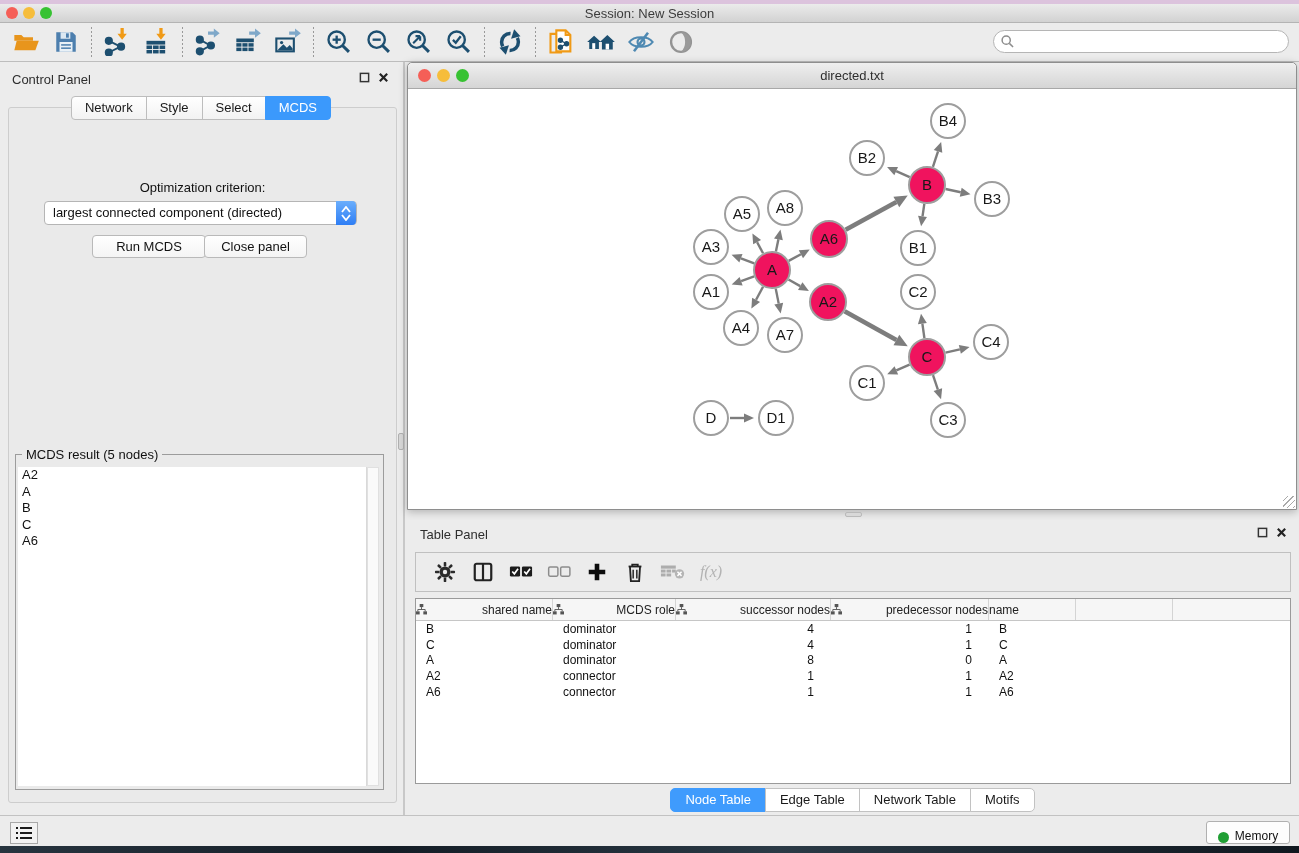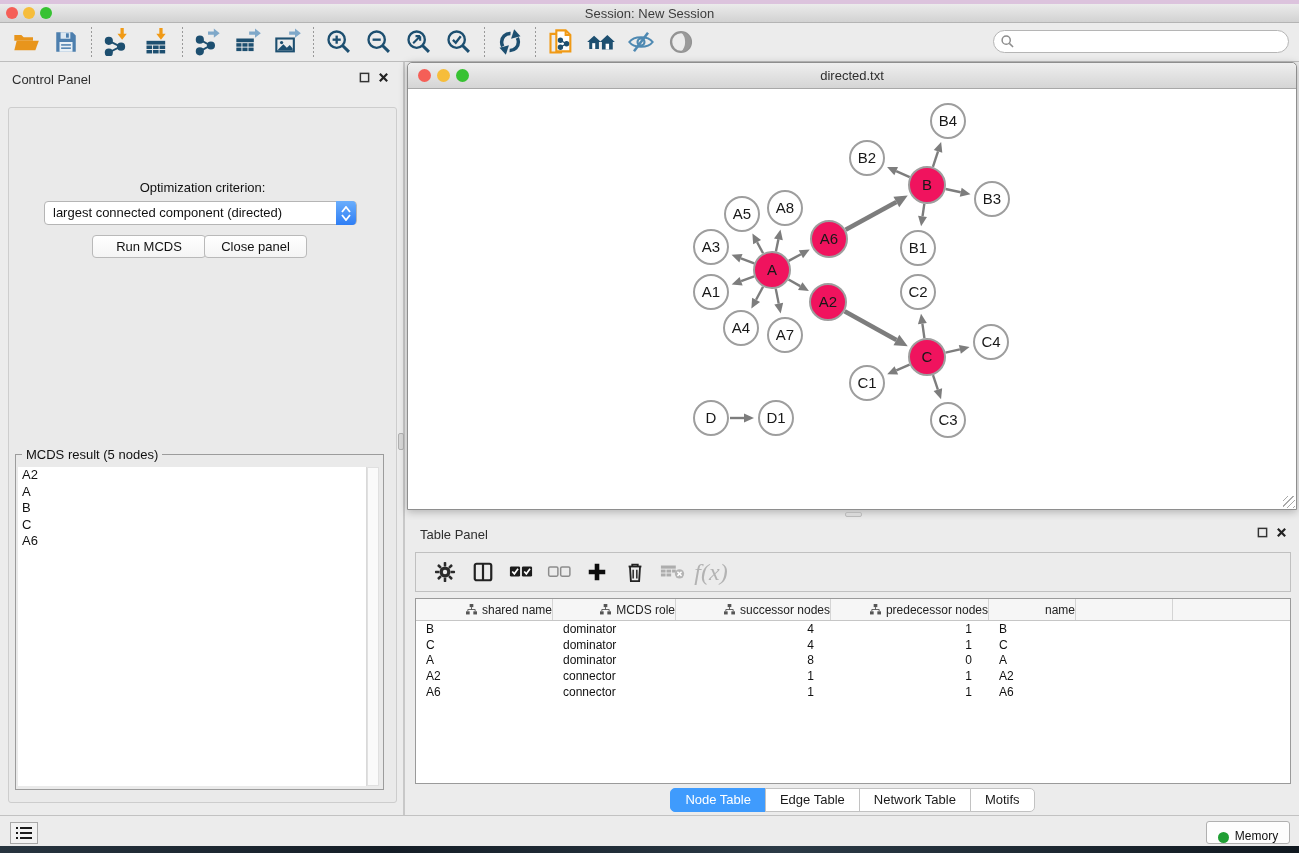--- a/index.html
+++ b/index.html
@@ -81,21 +81,21 @@
   #table-panel { left:407px; top:520px; width:892px; height:295px; background:#ececec; }
   #tp-title { position:absolute; left:13px; top:7px; }
   #tp-icons { right:12px; top:7px; }
   #tp-toolbar { position:absolute; left:8px; top:32px; width:876px; height:40px;
     border:1px solid #c0c0c0; background:#ececec; display:flex; align-items:center; padding-left:10px; }
   .tp-btn { width:38px; height:32px; display:flex; align-items:center; justify-content:center; }
   #tp-table { position:absolute; left:8px; top:78px; width:876px; height:186px; background:#fff;
     border:1px solid #9a9a9a; overflow:hidden; }
   #table-head { display:flex; height:22px; background:#f6f6f6; border-bottom:1px solid #c6c6c6; }
   .th { position:relative; border-right:1px solid #d4d4d4; display:flex; align-items:center;
-    justify-content:flex-end; font-size:12px; color:#222; gap:5px; }
+    justify-content:space-between; font-size:12px; color:#222; gap:5px; }
   .tr { display:flex; height:15.7px; align-items:center; }
   .td { font-size:12px; color:#111; overflow:hidden; white-space:nowrap; }
   .td.left { padding-left:10px; text-align:left; }
   .td.right { padding-right:17px; text-align:right; }
   #bottom-tabs { position:absolute; left:0; right:0; top:268px; display:flex; justify-content:center; }
   .bt-tab { font-size:13px; color:#1a1a1a; background:#fff; border:1px solid #c2c2c2; margin-left:-1px;
     padding:3px 14px 4px; }
   .bt-tab:first-child { border-radius:5px 0 0 5px; }
   .bt-tab:last-child { border-radius:0 5px 5px 0; }
   .bt-tab.active { background:#3f9bfd; border-color:#3f9bfd; color:#fff; }
@@ -318,20 +318,26 @@
       <div id="mcds-listbox">
           <div class="mcds-item">A2</div>
           <div class="mcds-item">A</div>
           <div class="mcds-item">B</div>
           <div class="mcds-item">C</div>
           <div class="mcds-item">A6</div>
         </div>
       <div id="mcds-scroll"></div>
     </div>
   </div>
+  <div id="cp-tabs">
+      <div class="cp-tab">Network</div>
+      <div class="cp-tab">Style</div>
+      <div class="cp-tab">Select</div>
+      <div class="cp-tab active">MCDS</div>
+    </div>
 </div>
 <div class="abs" id="v-gripper"></div>
 
 <div class="abs" id="net-window">
   <div id="net-titlebar">
     <span class="tl red"></span>
     <span class="tl yel"></span>
     <span class="tl grn"></span>
     <div class="title">directed.txt</div>
   </div>
@@ -536,21 +542,21 @@
             <rect x="7" y="6.4" width="5" height="3.2"></rect>
             <rect x="13" y="6.4" width="4" height="3.2"></rect>
           <rect x="1" y="10.6" width="5" height="3.2"></rect>
             <rect x="7" y="10.6" width="5" height="3.2"></rect>
         </g>
         <circle cx="21" cy="11" r="5" fill="#b5b5b5"></circle>
         <path d="M18.8 8.8 L23.2 13.2 M23.2 8.8 L18.8 13.2" stroke="#fff" stroke-width="1.6"></path>
       </svg>
     </div>
     <div class="tp-btn">
-      <span style="font-family:'Liberation Serif',serif; font-style:italic; font-size:24px; color:#b3b3b3;">f(x)</span>
+      <span style="font-family:'Liberation Serif',serif; font-style:italic; font-size:16px; color:#b3b3b3;">f(x)</span>
     </div>
   </div>
   <div id="tp-table">
     <div id="table-head">
         <div class="th" style="width: 137px; flex: 0 0 137px;">
           <svg width="11" height="11" viewBox="0 0 12 12">
             <g fill="#555">
               <rect x="4" y="0" width="4" height="3.4"></rect>
               <rect x="0" y="8" width="4" height="3.4"></rect>
               <rect x="8" y="8" width="4" height="3.4"></rect>

